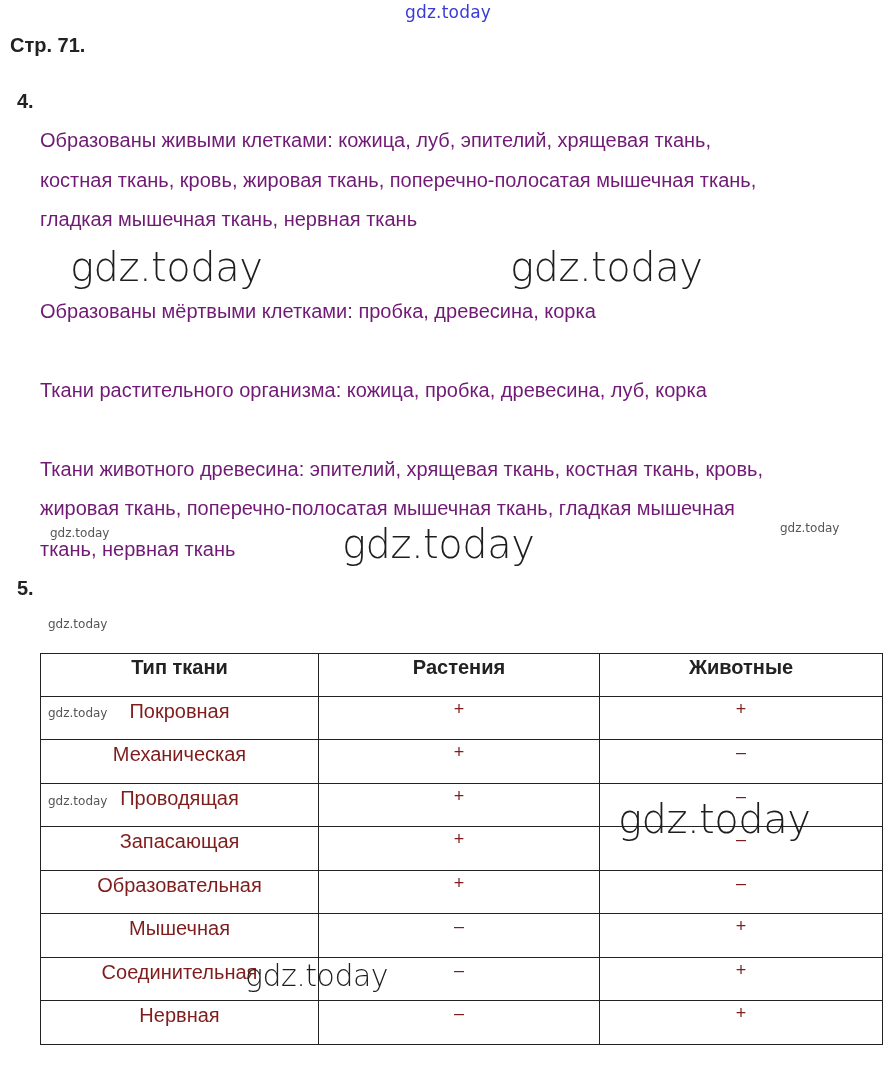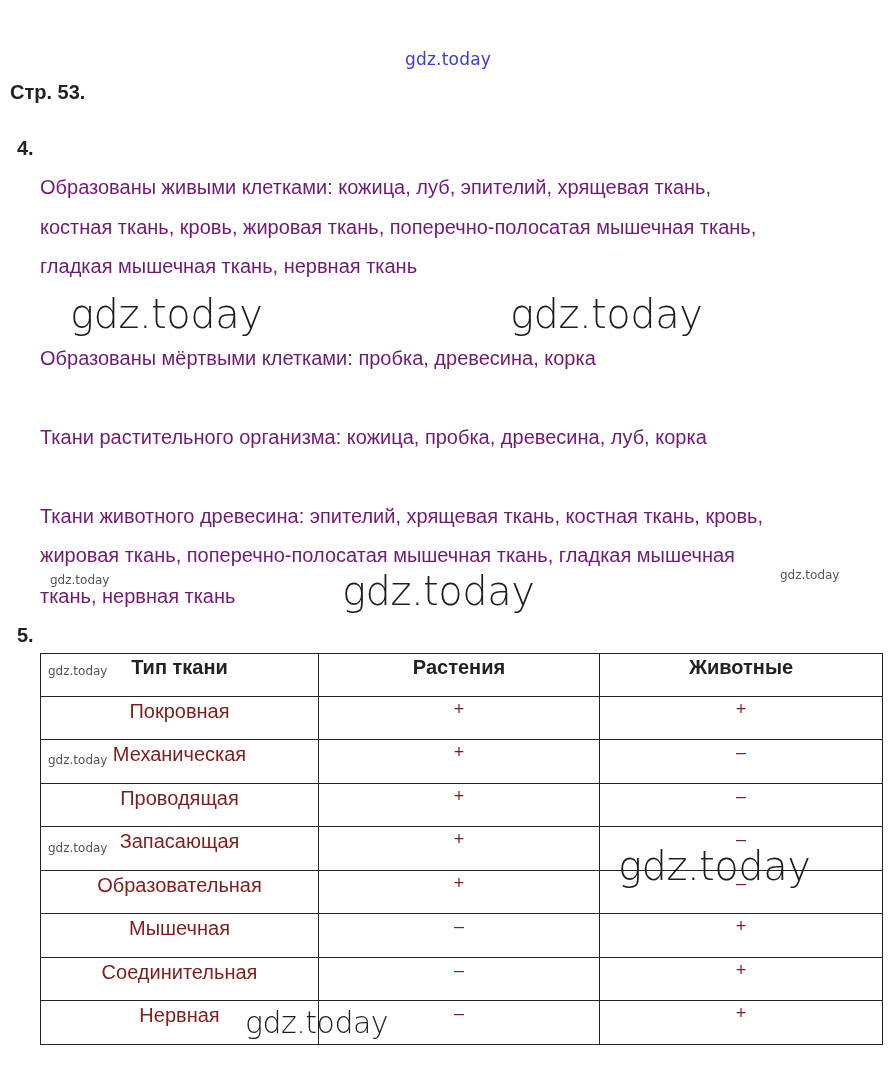--- a/index.html
+++ b/index.html
@@ -1,38 +1,38 @@
 <!DOCTYPE html>
 <html><head>
   <meta charset="utf-8">
   <style>
     html, body { margin: 0; padding: 0; background: #ffffff; }
     body { width: 892px; height: 1073px; position: relative; overflow: hidden;
            font-family: "Liberation Sans", sans-serif; color: #2b2b2b; }
-    .abs { position: absolute; white-space: nowrap; margin-top: 47px; }
+    .abs { position: absolute; white-space: nowrap; }
     .wm-top { left: 405px; top: 2px; font-size: 17px; color: #3a3ad8; font-family: "DejaVu Sans", sans-serif; letter-spacing: 0.2px; }
     .page-title { left: 10px; top: 34px; font-size: 20px; font-weight: bold; color: #222; }
     .num { font-size: 20px; font-weight: bold; color: #222; }
     .para { left: 40px; font-size: 20px; color: #701a75; }
     .wm-big { font-size: 40px; color: #1e1e1e; font-family: "DejaVu Sans", sans-serif; font-weight: 200; letter-spacing: -0.5px; }
     .wm-small { font-size: 12px; color: #555; font-family: "DejaVu Sans", sans-serif; }
     table.tissue { position: absolute; left: 40px; top: 653px; width: 842px;
                    border-collapse: collapse; table-layout: fixed; }
     table.tissue td, table.tissue th { border: 1.5px solid #222; height: 39.5px; padding: 0; vertical-align: top; }
     table.tissue th { font-weight: bold; font-size: 20px; color: #222; text-align: center; padding-top: 2px; }
     table.tissue td { font-size: 20px; color: #7f1d1d; text-align: center; padding-top: 3px; }
     table.tissue td.mark { font-size: 18px; padding-top: 2px; }
     col.c1 { width: 278px; } col.c2 { width: 281px; } col.c3 { width: 283px; }
     .minus { color: #777; }
   </style>
 </head>
 <body>
 
 <div class="abs wm-top">gdz.today</div>
-<div class="abs page-title">Стр. 53.</div>
+<div class="abs page-title">Стр. 71.</div>
 
 <div class="abs num" style="left:17px; top:90px;">4.</div>
 
 <div class="abs para" style="top:129px;">Образованы живыми клетками: кожица, луб, эпителий, хрящевая ткань,</div>
 <div class="abs para" style="top:169px;">костная ткань, кровь, жировая ткань, поперечно-полосатая мышечная ткань,</div>
 <div class="abs para" style="top:208px;">гладкая мышечная ткань, нервная ткань</div>
 
 <div class="abs wm-big" style="left:70px; top:244px;">gdz.today</div>
 <div class="abs wm-big" style="left:510px; top:244px;">gdz.today</div>
 

